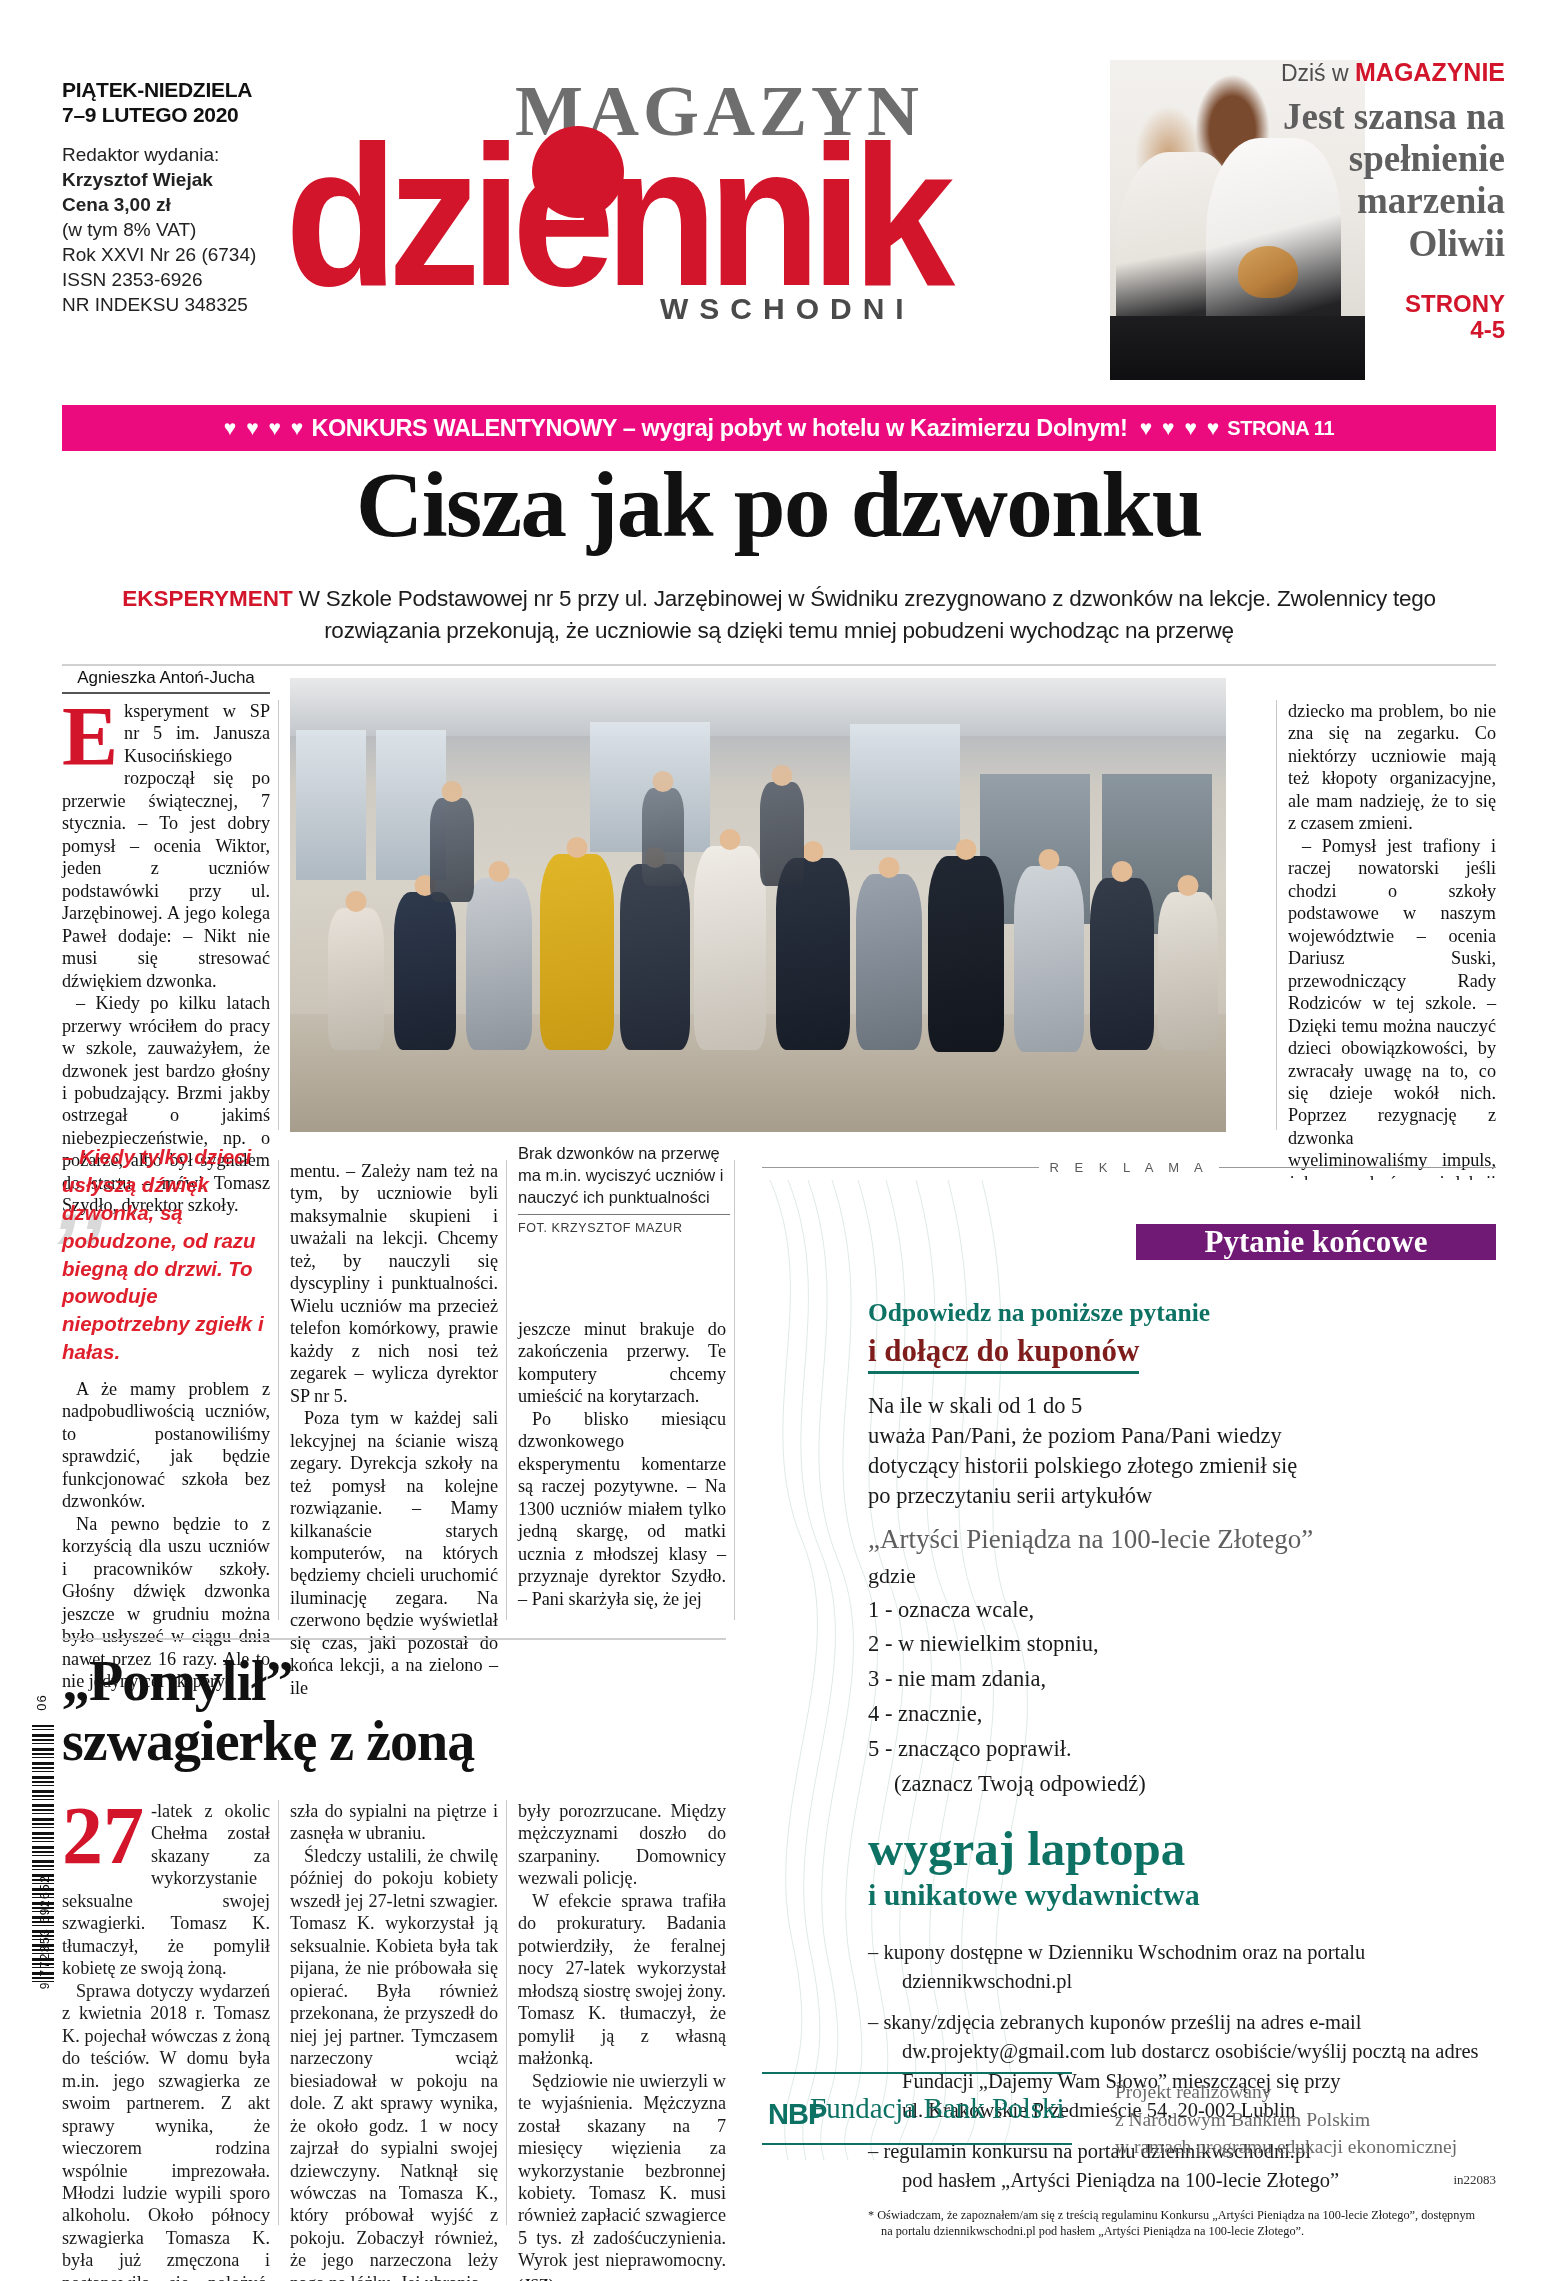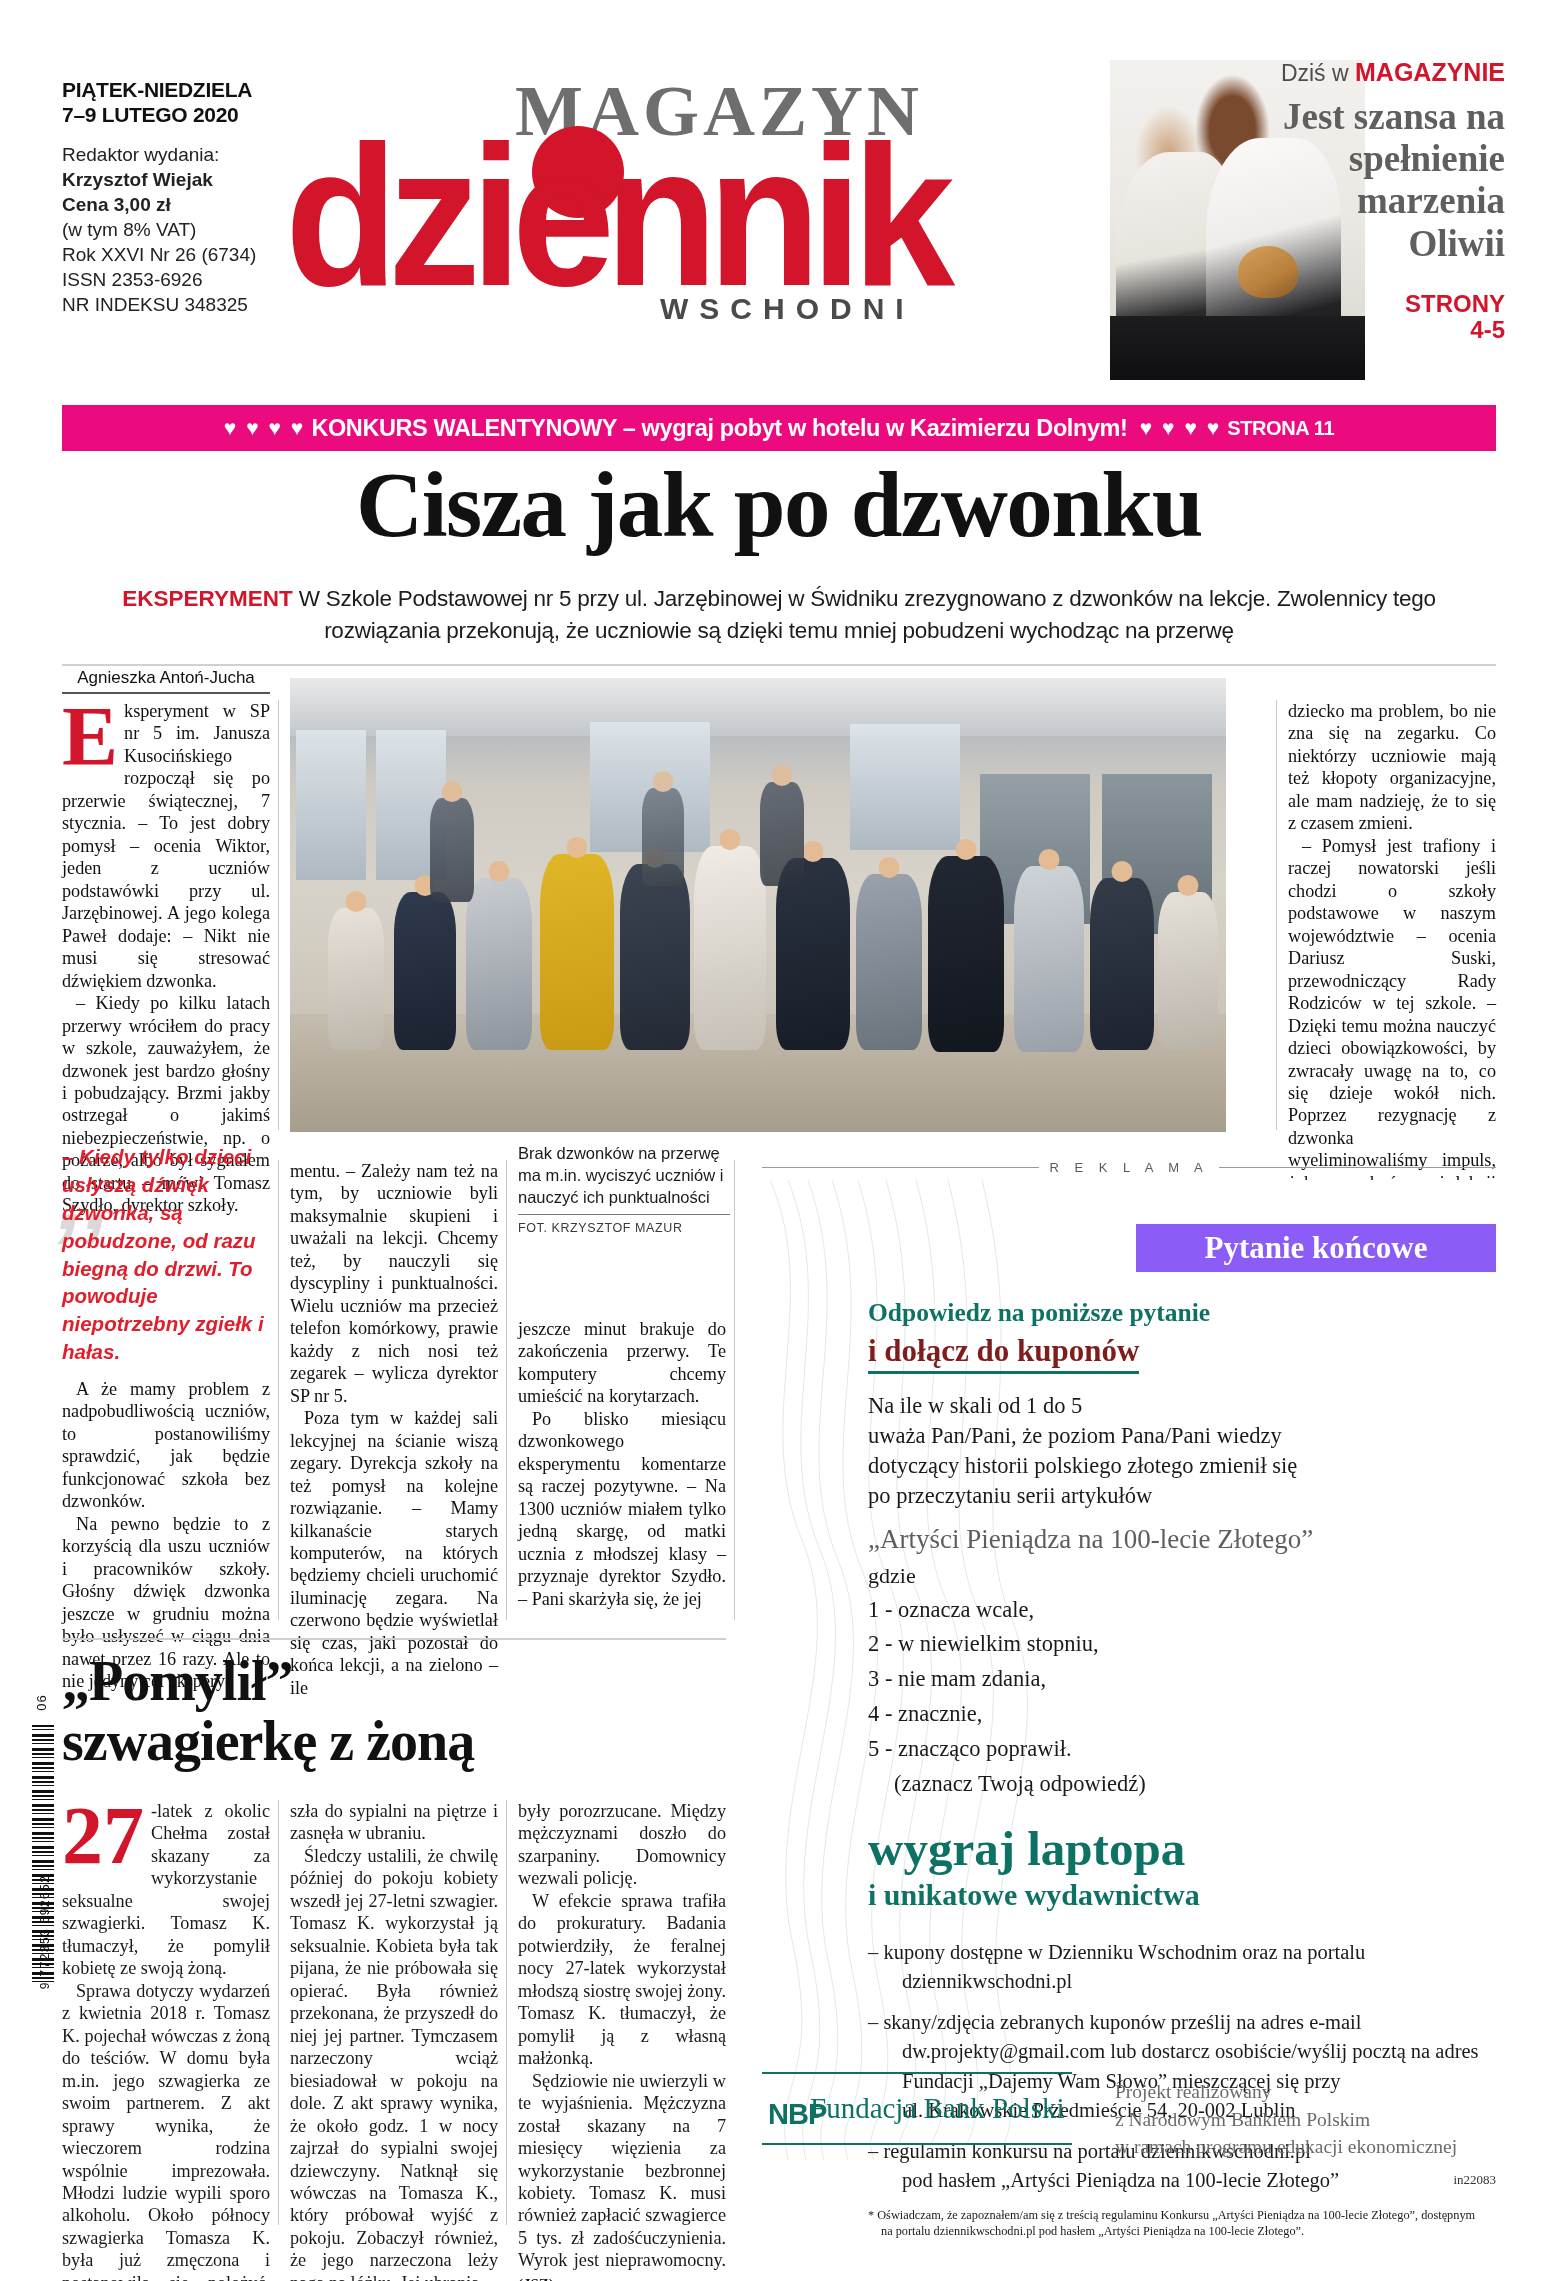--- a/index.html
+++ b/index.html
@@ -195,22 +195,22 @@
   .rek-line .ln { flex:1; height:1px; background:#9a9a9a; }
   .rek-line .tx { font-size:13px; letter-spacing:6px; color:#5a5a5a; }
 
   .ad {
     position:absolute; left:762px; top:1180px; width:734px; height:1065px;
     overflow:hidden; background:#fff;
   }
   .ad-deco { position:absolute; left:0; top:0; width:300px; height:980px;
     opacity:.5; }
   .ad-head {
-    position:absolute; right:0; top:44px; width:360px; height:48px;
-    background:#8b5cf6; color:#fff;
+    position:absolute; right:0; top:44px; width:360px; height:36px;
+    background:#701a75; color:#fff;
     font-family:"Liberation Serif", serif; font-weight:bold;
     font-size:31px; display:flex; align-items:center; justify-content:center;
   }
   .ad-in { position:absolute; left:106px; top:118px; width:620px; }
   .ad-l1 { font-family:"Liberation Serif", serif; font-weight:bold;
     font-size:25.5px; color:#0d7264; }
   .ad-l2 { font-family:"Liberation Serif", serif; font-weight:bold;
     font-size:31px; color:#7f1d1d; border-bottom:3px solid #0d7264;
     display:inline-block; margin-top:5px; padding-bottom:2px; }
   .ad-q { font-family:"Liberation Serif", serif; font-size:22.5px;

